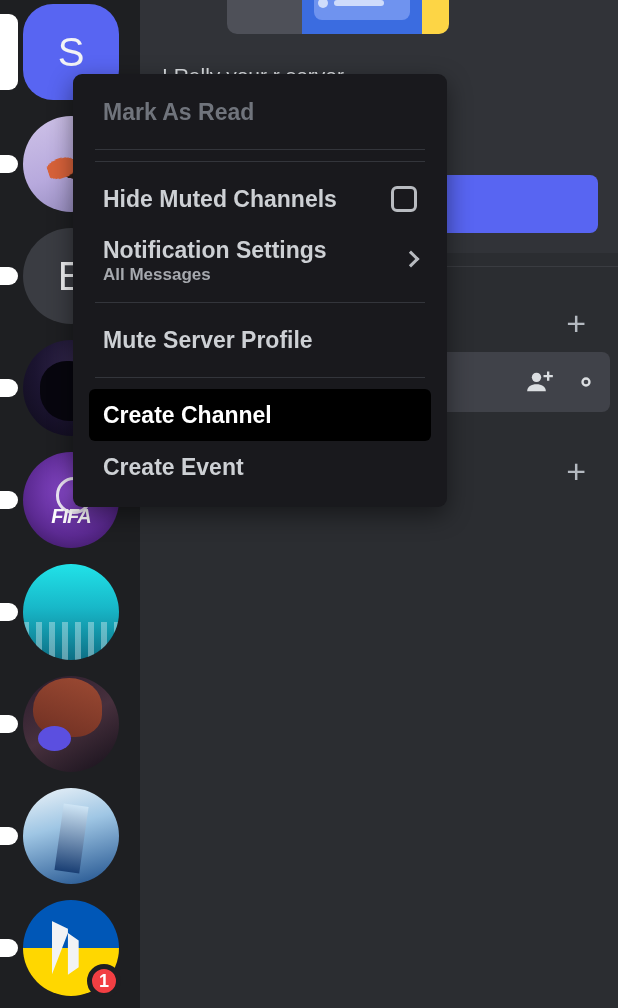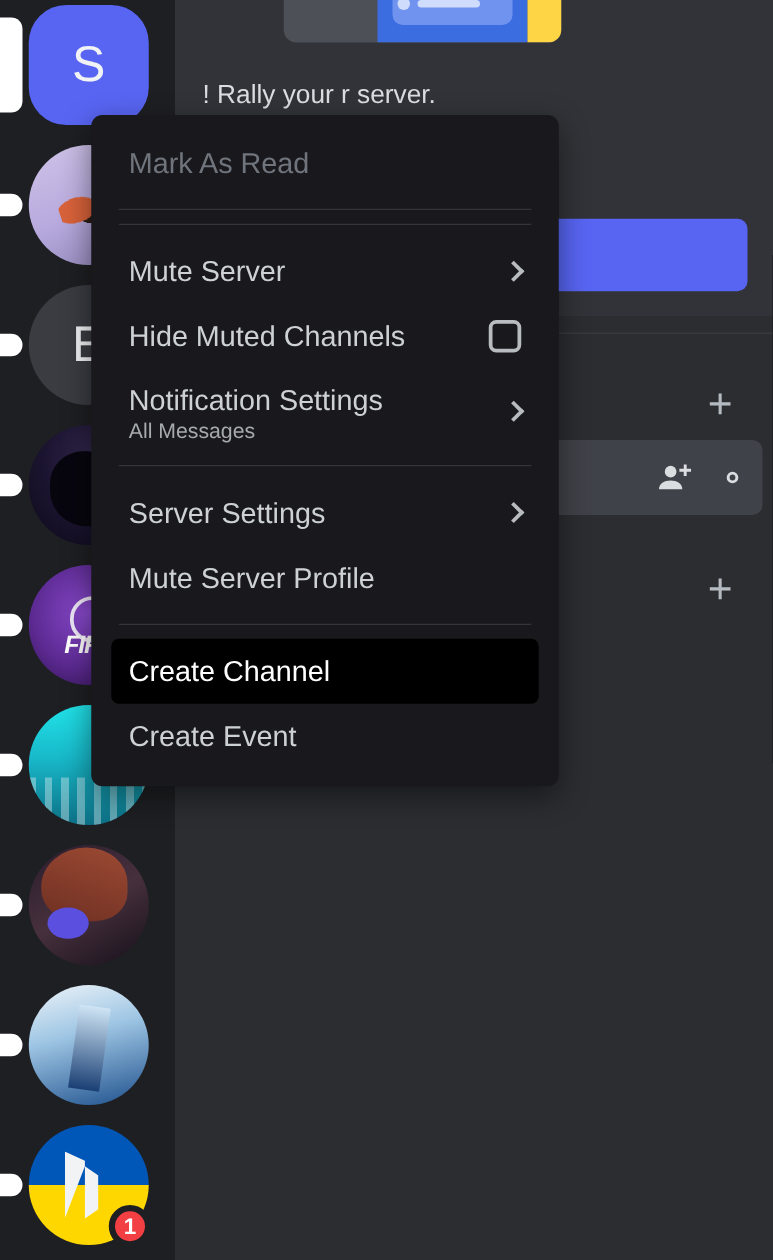--- a/index.html
+++ b/index.html
@@ -121,24 +121,25 @@
   .chan-sep { position: absolute; left: 0; top: 266px; width: 478px; height: 1px; background: #3a3c41; }
 
   .chan-row { position: absolute; left: 8px; width: 462px; height: 60px; }
   .chan-row.hovered { background: #404249; border-radius: 8px; }
   .chan-actions { position: absolute; right: 10px; top: 0; height: 60px; display: flex; align-items: center; gap: 18px; }
   .plus { position: absolute; right: 24px; color: #b5bac1; font-size: 34px; font-weight: 300; line-height: 1; }
   .icn { width: 28px; height: 28px; fill: #dbdee1; }
 
   
   .menu {
-    position: absolute; left: 73px; top: 92px; width: 374px;
+    position: absolute; left: 73px; top: 74px; width: 374px;
     background: #19191d; border-radius: 9px;
     padding: 12px 0 14px 0;
     box-shadow: 0 8px 24px rgba(0,0,0,.45);
+    font-weight: bold;
   }
   .mi {
     position: relative; height: 52px; margin: 0 16px;
     display: flex; align-items: center; border-radius: 6px;
     padding: 0 14px; color: #cdd0d4; font-size: 23px;
   }
   .mi.sub { height: 66px; align-items: flex-start; padding-top: 6px; flex-direction: column; justify-content: center; }
   .mi.disabled { color: #70747c; }
   .mi.accent { color: #a4a8f5; }
   .mi.active { background: #000000; color: #ffffff; }
@@ -248,38 +249,30 @@
       </div>
     </div>
 
   <div class="menu">
       <div class="mi disabled">
         <span>Mark As Read</span>
       </div>
       <div class="mdiv"></div>
       <div class="mdiv"></div>
       <div class="mi">
-        <span>Mute Server</span>
-        <div class="chev"></div>
-      </div>
-      <div class="mi">
         <span>Hide Muted Channels</span>
         <div class="cbox"></div>
       </div>
       <div class="mi sub">
         <span>Notification Settings</span>
         <span class="mi-sub-label">All Messages</span>
         <div class="chev"></div>
       </div>
       <div class="mdiv"></div>
       <div class="mi">
-        <span>Server Settings</span>
-        <div class="chev"></div>
-      </div>
-      <div class="mi">
         <span>Mute Server Profile</span>
       </div>
       <div class="mdiv"></div>
       <div class="mi active">
         <span>Create Channel</span>
       </div>
       <div class="mi">
         <span>Create Event</span>
       </div>
     </div>

